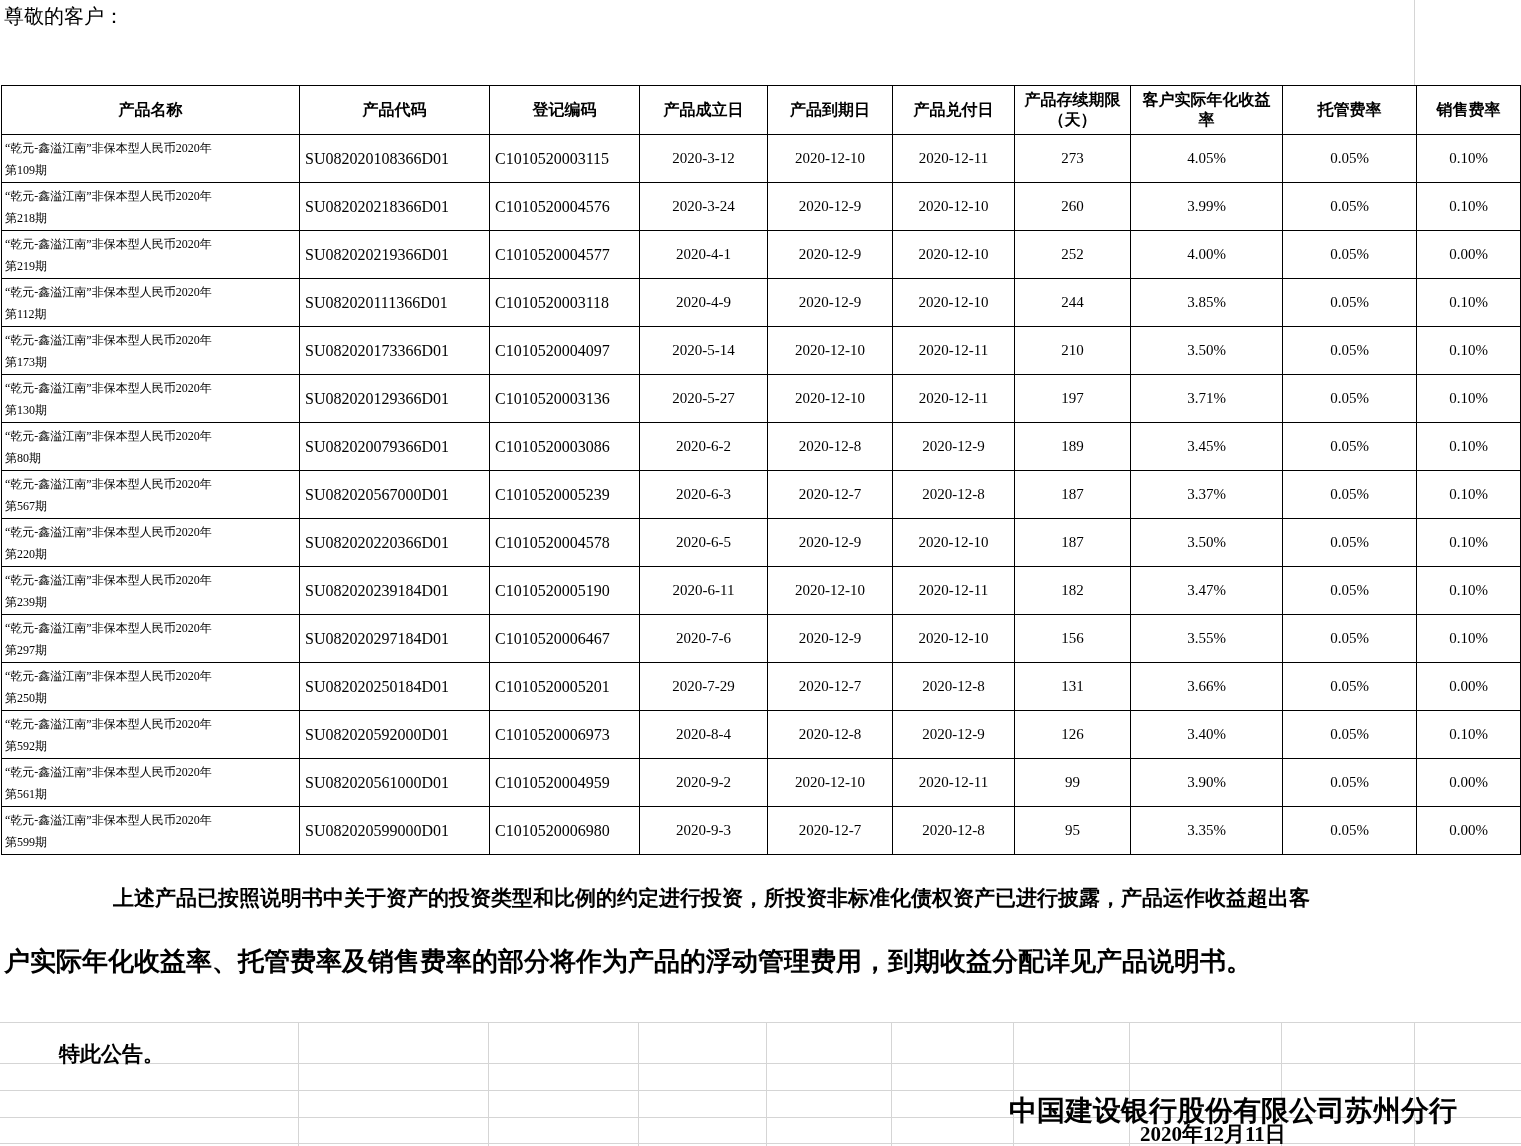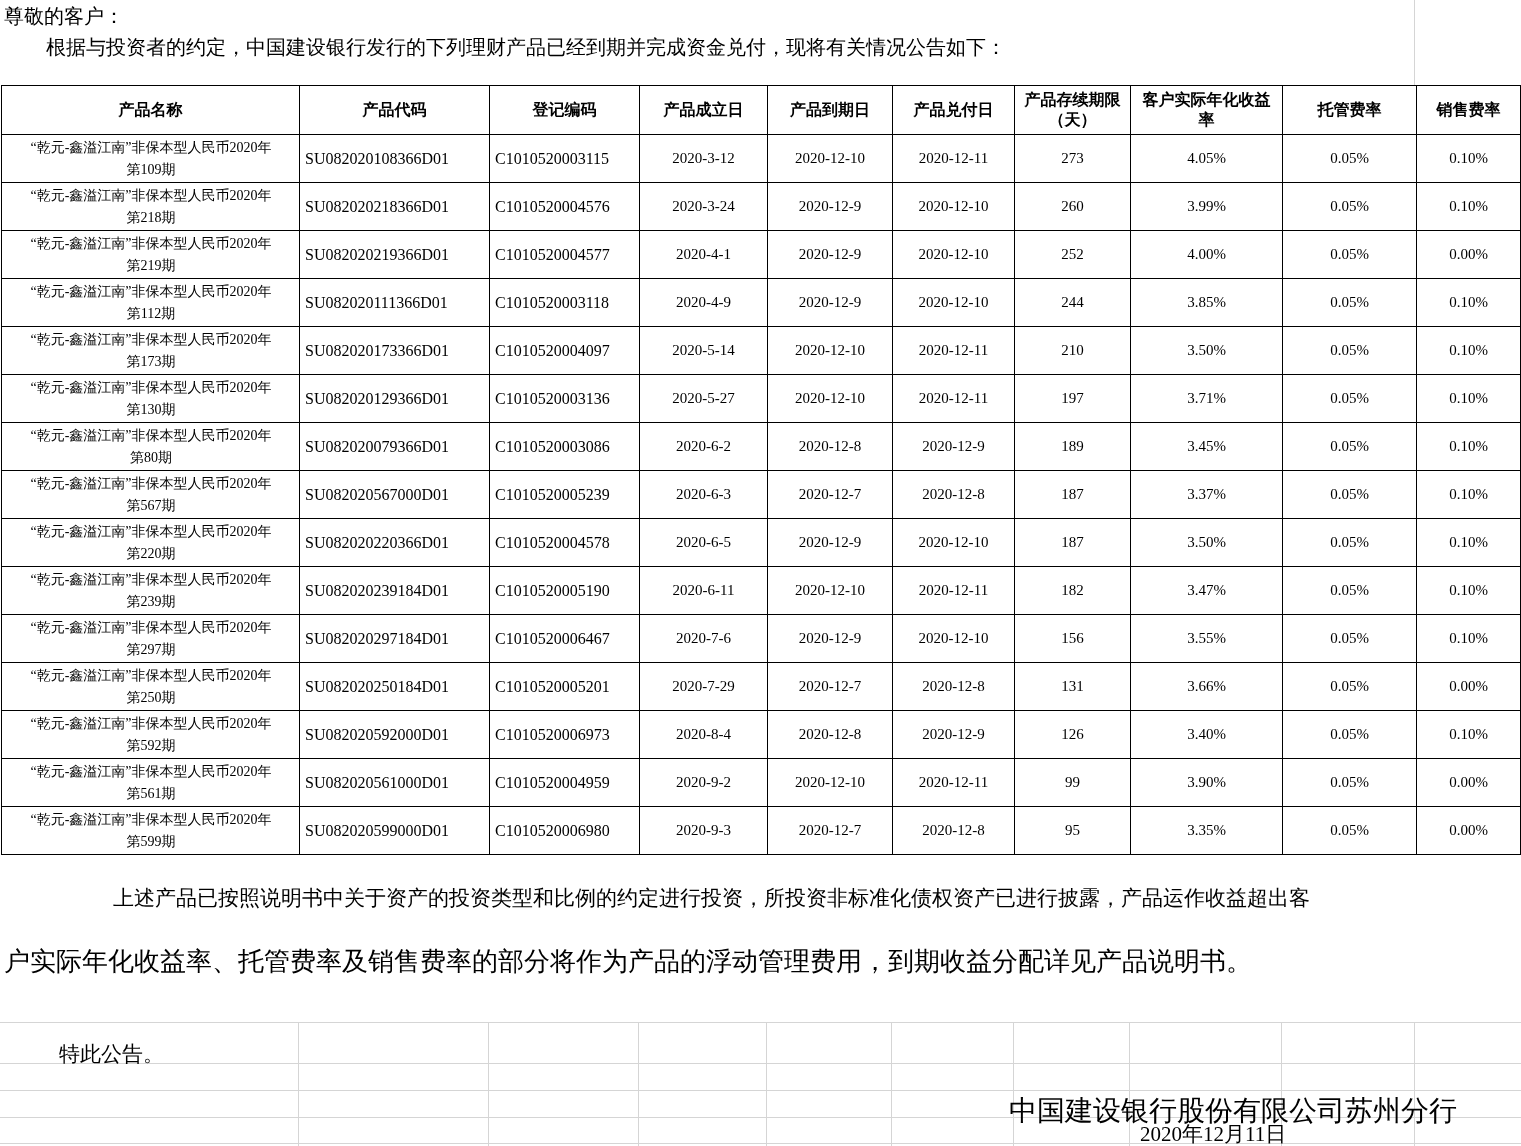--- a/index.html
+++ b/index.html
@@ -40,30 +40,30 @@
     text-align:center; vertical-align:middle;
     padding:0 6px; line-height:20px;
   }
   table.products tbody td {
     height:48px;
     font-size:15px;
     text-align:center; vertical-align:middle;
     padding:0 2px;
   }
   table.products tbody td.col-name {
-    text-align:center; padding:0 2px 0 3px;
-    font-size:14px; line-height:22px;
+    text-align:left; padding:0 2px 0 3px;
+    font-size:12px; line-height:22px;
   }
   table.products tbody td.col-code,
   table.products tbody td.col-reg {
     text-align:left; padding-left:5px; font-size:16px;
   }
 
   
-  .note { position:absolute; white-space:nowrap; }
+  .note { position:absolute; white-space:nowrap;font-weight:bold; }
   .note-invest-1 { top:884px; left:0; padding-left:113px; font-size:21px; }
   .note-invest-2 { top:944px; left:4px; font-size:26px; }
   .note-login   { top:995px; left:59px; font-size:20px; }
   .note-closing { top:1040px; left:59px; font-size:21px;text-align:right; }
   .sig-issuer   { top:1092px; left:1009px; font-size:28px; }
   .sig-date     { top:1120px; left:1140px; font-size:21px; }
 </style>
 </head>
 <body>
 
@@ -80,21 +80,20 @@
   <div class="vline" style="left:638px;top:1022px;height:124px"></div>
   <div class="vline" style="left:766px;top:1022px;height:124px"></div>
   <div class="vline" style="left:891px;top:1022px;height:124px"></div>
   <div class="vline" style="left:1013px;top:1022px;height:124px"></div>
   <div class="vline" style="left:1129px;top:1022px;height:124px"></div>
   <div class="vline" style="left:1281px;top:1022px;height:124px"></div>
   <div class="vline" style="left:1414px;top:1022px;height:124px"></div>
 
   <div class="intro">
     <div class="line1">尊敬的客户：</div>
-    <div class="line2">根据与投资者的约定，中国建设银行发行的下列理财产品已经到期并完成资金兑付，现将有关情况公告如下：</div>
   </div>
 
   <table class="products">
     <colgroup>
       <col style="width:298px">
         <col style="width:190px">
         <col style="width:150px">
       <col style="width:128px">
         <col style="width:125px">
         <col style="width:122px">

